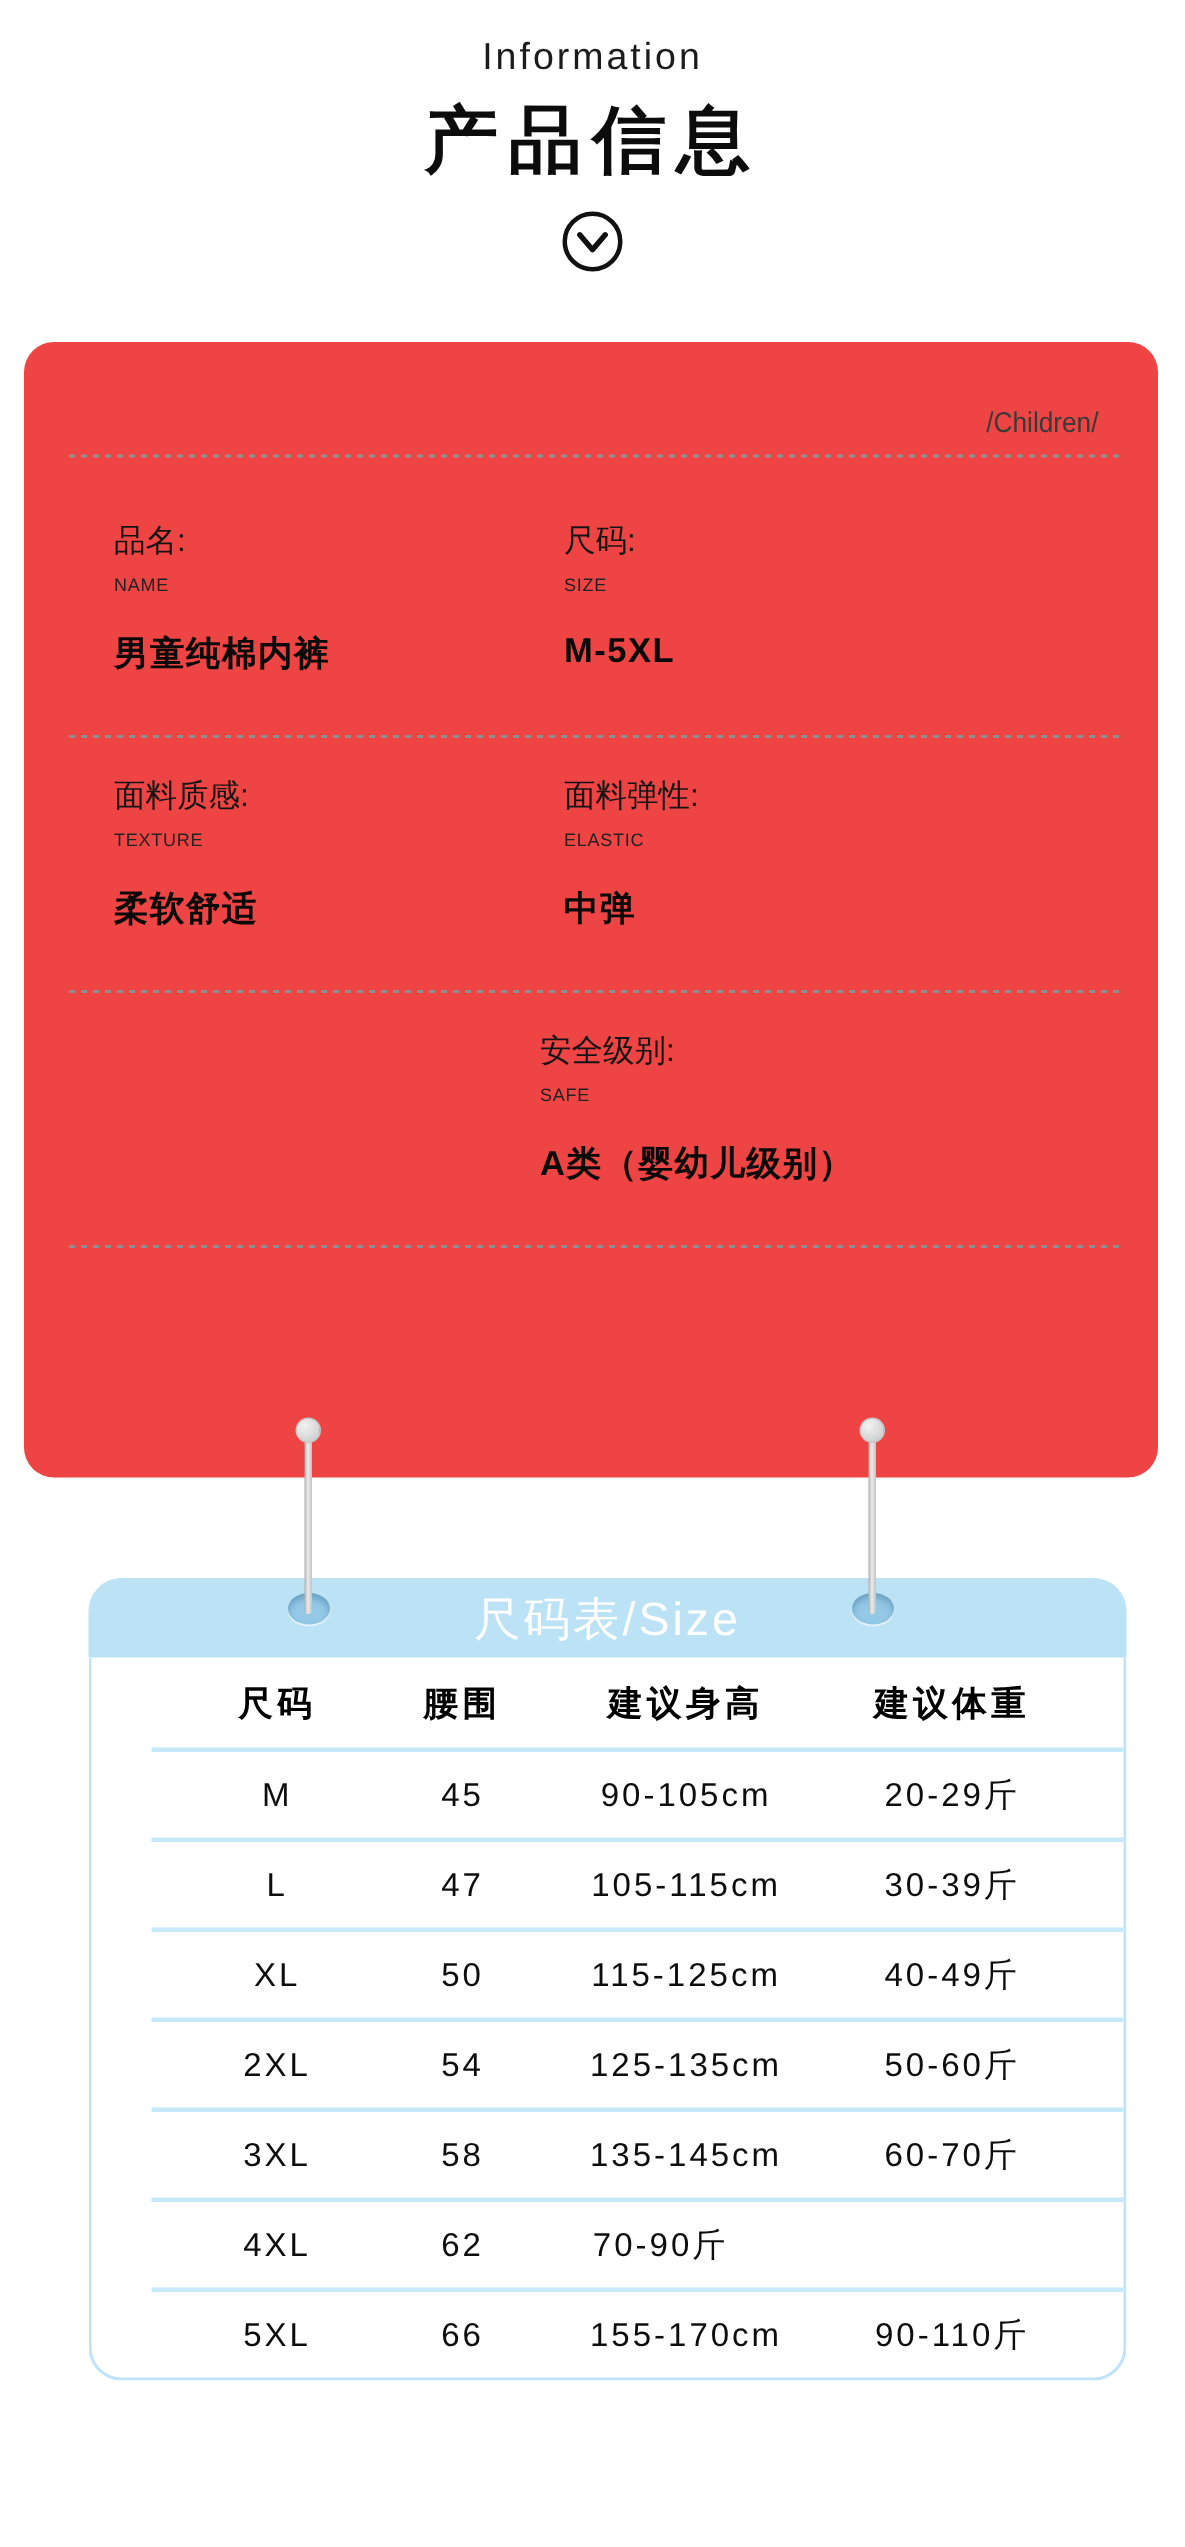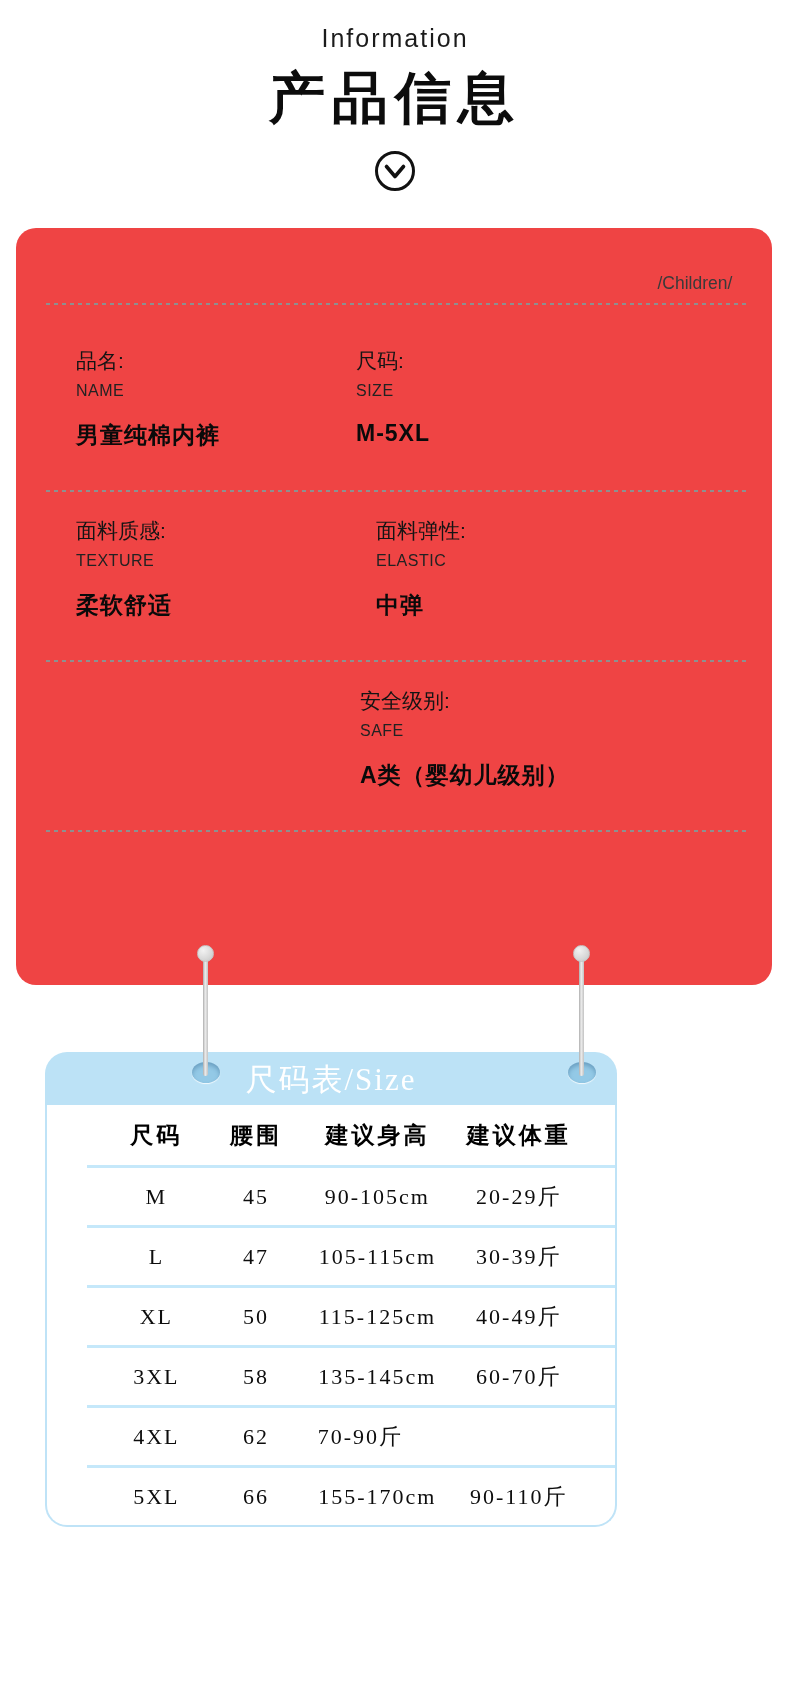--- a/index.html
+++ b/index.html
@@ -20,21 +20,21 @@
   
   .hdr { position: absolute; top: 0; left: 0; width: 100%; text-align: center; }
   .hdr-sub {
     margin-top: 24px;
     font-size: 25px;
     letter-spacing: 2px;
     color: #1b1b1b;
   }
   .hdr-title {
     margin-top: 8px;
-    font-size: 56px;
+    font-size: 49px;
     font-weight: 900;
     letter-spacing: 7px;
     color: #0c0c0c;
     text-align: center;
   }
   .hdr-chevron { margin-top: 12px; height: 44px; }
 
   
   .card {
     position: absolute;
@@ -57,24 +57,24 @@
     height: 2px;
     background: repeating-linear-gradient(90deg, #8f8f8f 0 4px, transparent 4px 8px);
   }
   .dash.d1 { top: 75px; }
   .dash.d2 { top: 262px; }
   .dash.d3 { top: 432px; }
   .dash.d4 { top: 602px; }
 
   .field { position: absolute; width: 300px; }
   .field .zh { font-size: 21px; font-weight: 500; color: #141414; line-height: 30px; }
-  .field .en { font-size: 16px; color: #222; line-height: 29px; letter-spacing: 0.5px; }
+  .field .en { font-size: 12px; color: #222; line-height: 29px; letter-spacing: 0.5px; }
   .field .val { margin-top: 15px; font-size: 23px; font-weight: 800; color: #0a0a0a; letter-spacing: 1px; }
   .field.p1 { left: 60px;  top: 118px; }
-  .field.p2 { left: 340px; top: 118px; }
+  .field.p2 { left: 360px; top: 118px; }
   .field.p3 { left: 60px;  top: 288px; }
   .field.p4 { left: 360px; top: 288px; }
   .field.p5 { left: 60px;  top: 458px; }
   .field.p6 { left: 344px; top: 458px; }
 
   
   .pin { position: absolute; z-index: 5; }
   .pin-head {
     position: absolute; top: 0; left: 0;
     width: 17px; height: 17px;
@@ -94,21 +94,21 @@
     position: absolute; z-index: 4;
     width: 28px; height: 21px;
     border-radius: 50%;
     background: #93c9e6;
     box-shadow: inset 0 3px 4px rgba(60,110,150,.45), 0 1px 1px rgba(255,255,255,.8);
   }
   .pin-hole.left  { left: 192px; top: 1062px; }
   .pin-hole.right { left: 568px; top: 1062px; }
 
   
-  .tableWrap { position: absolute; left: 45px; top: 1052px; width: 572px; font-family: Liberation Serif, serif; }
+  .tableWrap { position: absolute; left: 59px; top: 1052px; width: 692px; }
   .tbl-header {
     position: relative; z-index: 3;
     height: 53px;
     background: #bce2f6;
     border-radius: 22px 22px 0 0;
     text-align: center;
   }
   .tbl-header .tbl-title {
     line-height: 56px;
     font-size: 31px;
@@ -227,20 +227,26 @@
         <div class="tcell c3">105-115cm</div>
         <div class="tcell c4">30-39斤</div>
       </div>
       <div class="trow">
         <div class="tcell c1">XL</div>
         <div class="tcell c2">50</div>
         <div class="tcell c3">115-125cm</div>
         <div class="tcell c4">40-49斤</div>
       </div>
       <div class="trow">
+        <div class="tcell c1">2XL</div>
+        <div class="tcell c2">54</div>
+        <div class="tcell c3">125-135cm</div>
+        <div class="tcell c4">50-60斤</div>
+      </div>
+      <div class="trow">
         <div class="tcell c1">3XL</div>
         <div class="tcell c2">58</div>
         <div class="tcell c3">135-145cm</div>
         <div class="tcell c4">60-70斤</div>
       </div>
       <div class="trow">
         <div class="tcell c1">4XL</div>
         <div class="tcell c2">62</div>
         <div class="tcell c4">70-90斤</div>
       </div>

